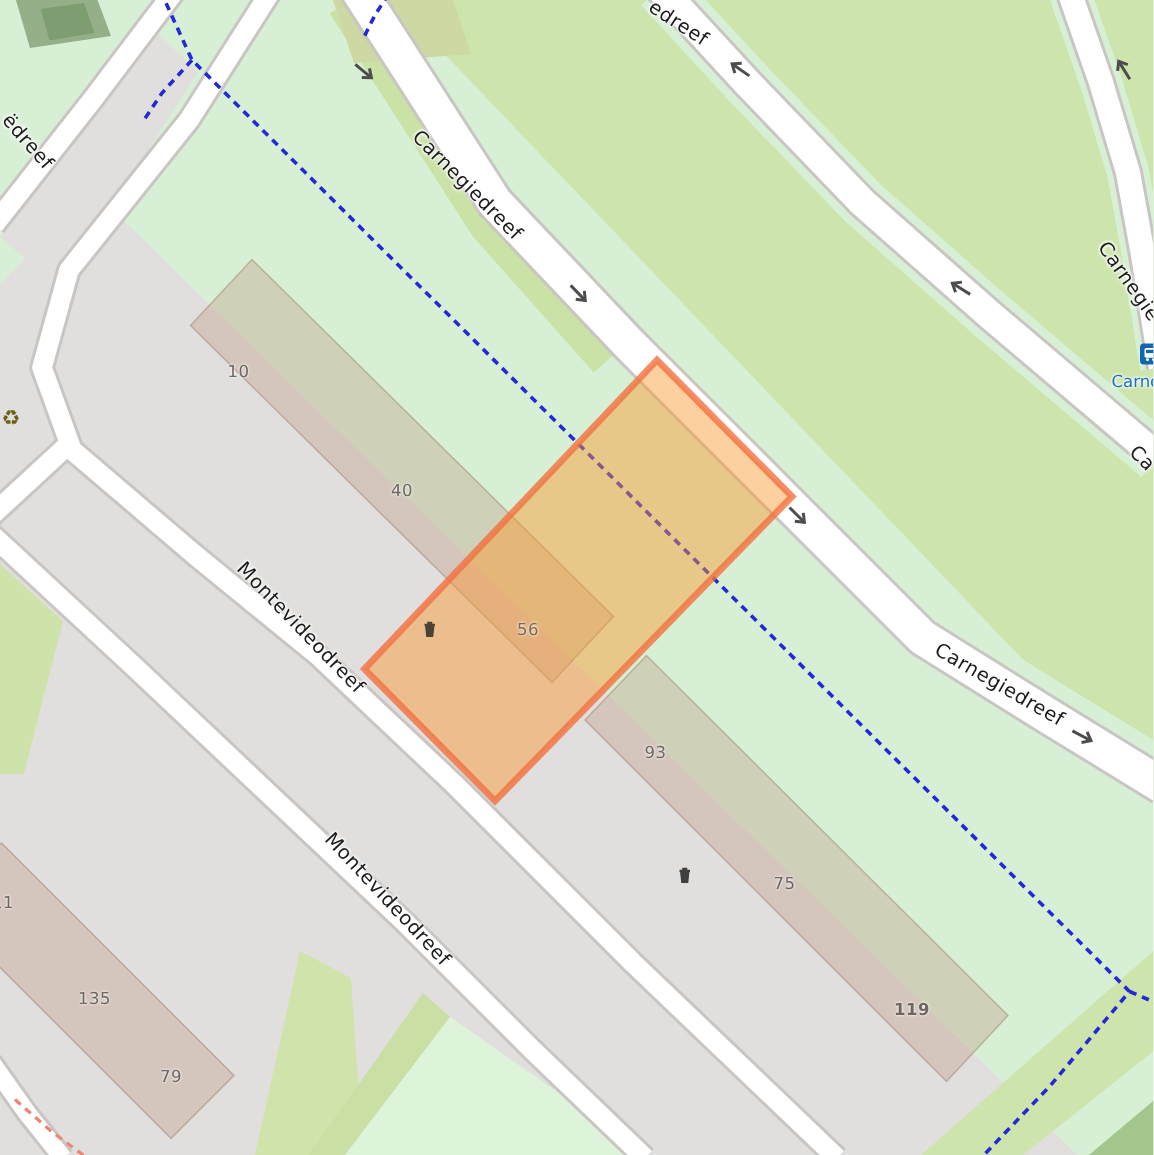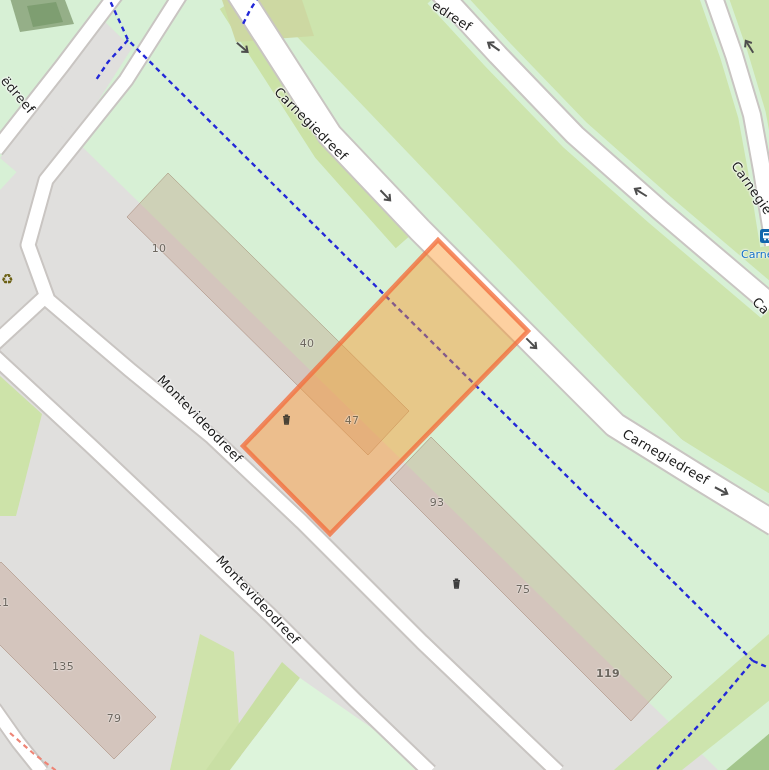--- a/index.html
+++ b/index.html
@@ -121,22 +121,22 @@
   <div class="ov street" style="left:311px;top:124px;transform:translate(-50%,-50%) rotate(45deg);">Carnegiedreef</div>
   <div class="ov street" style="left:452px;top:16px;transform:translate(-50%,-50%) rotate(33deg);">edreef</div>
   <div class="ov street" style="left:666px;top:457px;transform:translate(-50%,-50%) rotate(30deg);">Carnegiedreef</div>
   <div class="ov street" style="left:752px;top:188px;transform:translate(-50%,-50%) rotate(55deg);">Carnegie</div>
   <div class="ov street" style="left:761px;top:306px;transform:translate(-50%,-50%) rotate(45deg);">Ca</div>
   <div class="ov street" style="left:18px;top:95px;transform:translate(-50%,-50%) rotate(49deg);">ëdreef</div>
   <div class="ov street" style="left:200px;top:419px;transform:translate(-50%,-50%) rotate(46deg);">Montevideodreef</div>
   <div class="ov street" style="left:258px;top:600px;transform:translate(-50%,-50%) rotate(47deg);">Montevideodreef</div>
 
   <div class="ov hn" style="left:159px;top:248px;">10</div>
-  <div class="ov hn" style="left:268px;top:343px;margin-left:39px;">40</div>
-  <div class="ov hn hn-dim" style="left:352px;top:420px;">47</div>
+  <div class="ov hn" style="left:268px;top:327px;">40</div>
+  <div class="ov hn hn-dim" style="left:352px;top:420px;">56</div>
   <div class="ov hn" style="left:437px;top:502px;">93</div>
   <div class="ov hn" style="left:523px;top:589px;">75</div>
   <div class="ov hn" style="left:608px;top:673px;font-weight:bold;">119</div>
   <div class="ov hn" style="left:63px;top:666px;">135</div>
   <div class="ov hn" style="left:114px;top:718px;">79</div>
   <div class="ov hn" style="left:2px;top:602px;">11</div>
 
   <div class="poi recycle" style="left:1px;top:272px;">♻</div>
 
   <div class="poi" style="left:282px;top:412px;">

